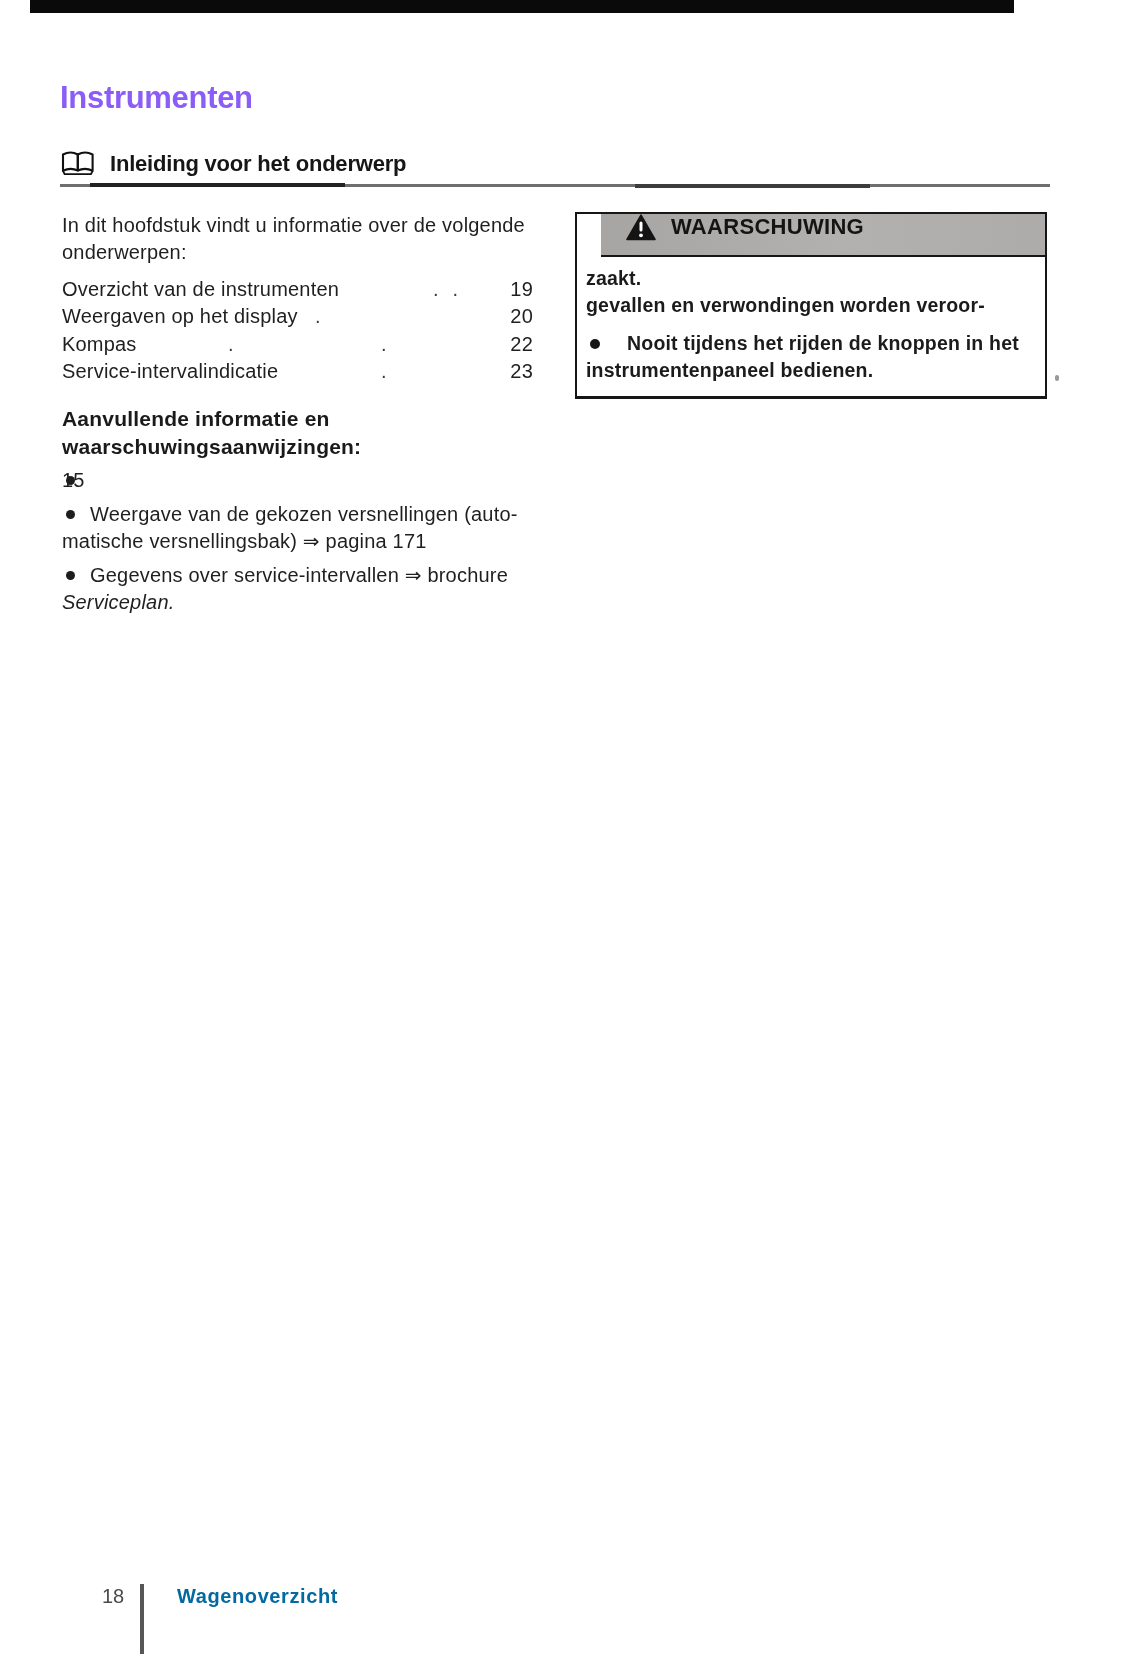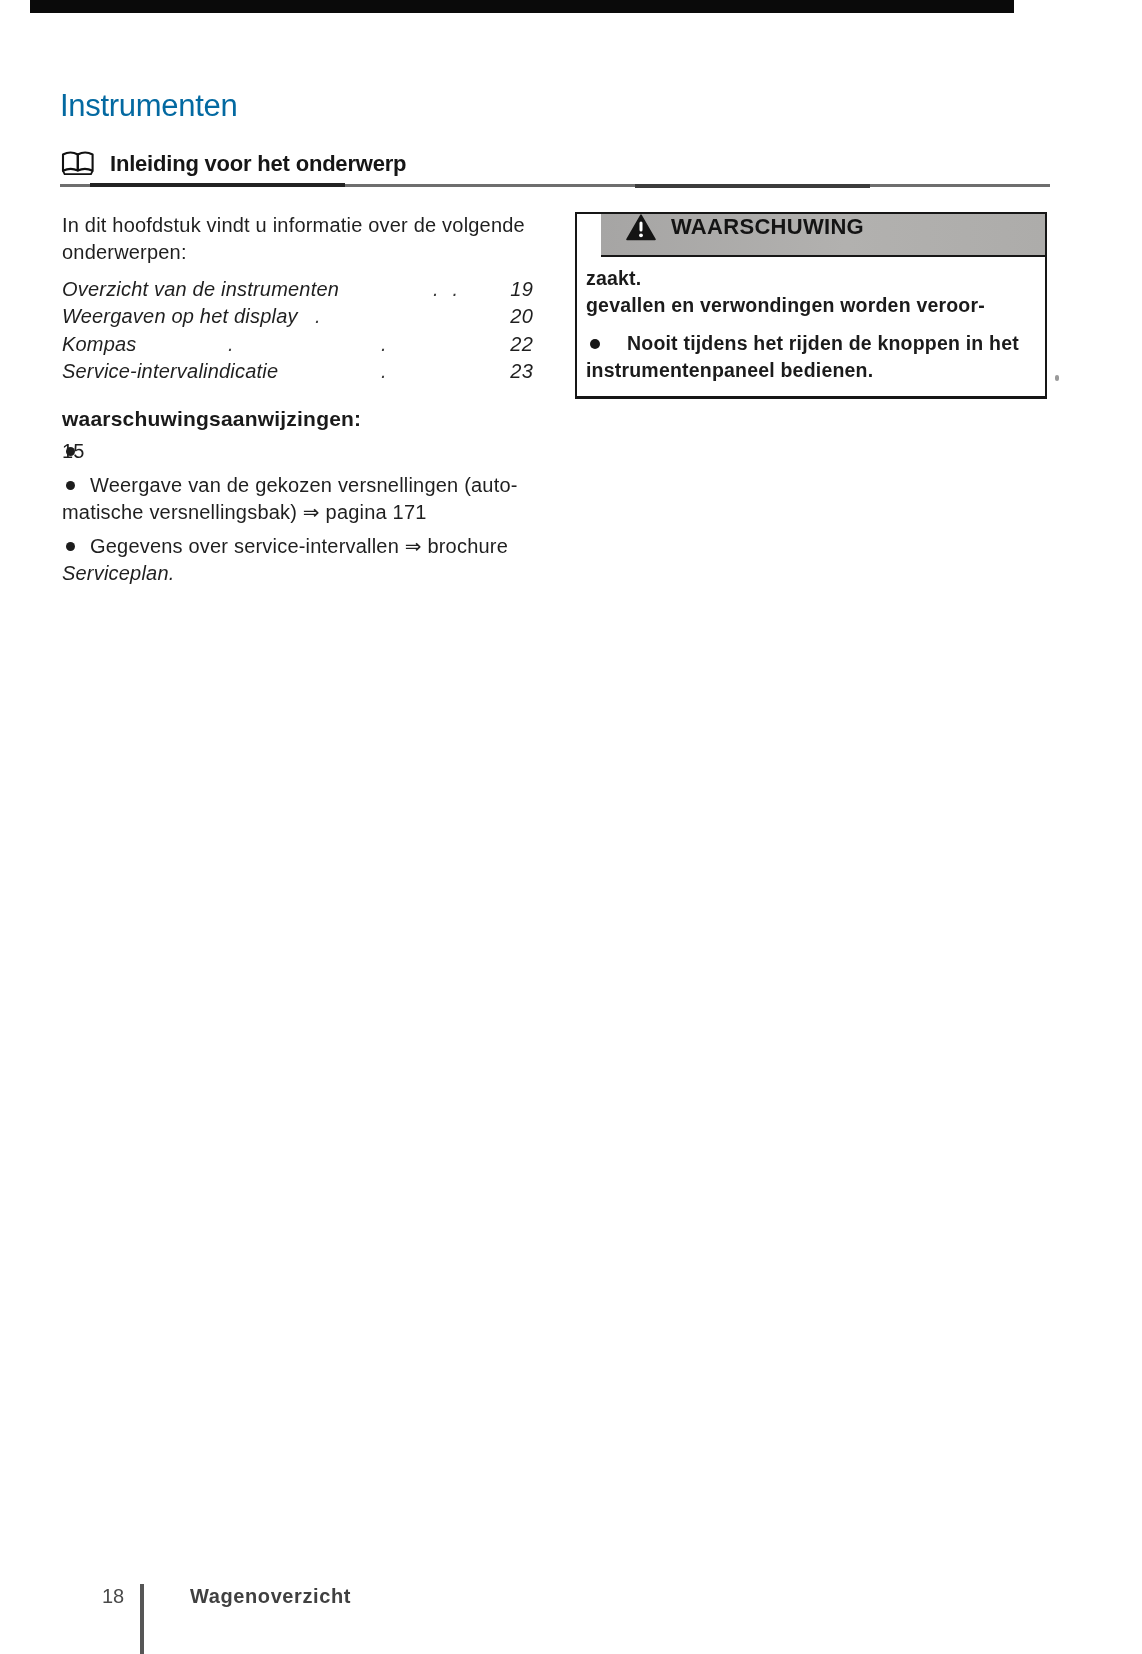--- a/index.html
+++ b/index.html
@@ -14,22 +14,22 @@
   }
 
   
   #topbar {
     position: absolute; left: 30px; top: 0; width: 984px; height: 13px;
     background: #0a0a0a;
   }
 
   
   #chapter-title {
-    position: absolute; left: 60px; top: 88px;
-    font-size: 31px; font-weight: normal; color: #0369a1; letter-spacing: -0.3px;
+    position: absolute; left: 60px; top: 80px;
+    font-size: 31px; font-weight: bold; color: #8b5cf6; letter-spacing: -0.3px;
   }
 
   
   #section-head {
     position: absolute; left: 60px; top: 150px;
     display: flex; align-items: center;
   }
   #section-head .icon { width: 36px; height: 27px; margin-right: 14px; flex: 0 0 auto; }
   #section-title {
     font-size: 22px; font-weight: bold; color: #161616; letter-spacing: -0.2px;
@@ -42,21 +42,21 @@
   #head-rule .seg1 { position: absolute; left: 30px; top: -1px; width: 255px; height: 4px; background: #222; }
   #head-rule .seg2 { position: absolute; left: 575px; top: 0; width: 235px; height: 3.5px; background: #3c3c3c; }
 
   
   #left-col {
     position: absolute; left: 62px; top: 212px; width: 471px;
     font-size: 20px; line-height: 27px; letter-spacing: 0.2px;
   }
   .tline { white-space: nowrap; }
 
-  #toc { margin-top: 10px; font-style: italic; }
+  #toc { margin-top: 10px; }
   .toc-row {
     position: relative; display: flex; justify-content: space-between;
     height: 27.4px; white-space: nowrap;
   }
   .toc-label { }
   .toc-page { text-align: right; }
   .dots-a, .dots-b { position: absolute; top: 0; color: #3a3a3a; word-spacing: 8px; }
   .toc-row:nth-child(1) .dots-a { left: 371px; }
   .toc-row:nth-child(2) .dots-a { left: 253px; }
   .toc-row:nth-child(3) .dots-a { left: 166px; }
@@ -118,22 +118,22 @@
   
   #footer-page-number {
     position: absolute; left: 102px; top: 1585px;
     font-size: 20px; color: #4a4a4a;
   }
   #footer-vbar {
     position: absolute; left: 140px; top: 1584px; width: 4px; height: 70px;
     background: #565656;
   }
   #footer-section {
-    position: absolute; left: 190px; top: 1585px;
-    font-size: 20px; font-weight: bold; color: #404040; letter-spacing: 0.6px;
+    position: absolute; left: 177px; top: 1585px;
+    font-size: 20px; font-weight: bold; color: #0369a1; letter-spacing: 0.6px;
   }
 </style>
 </head>
 <body>
 
 <div id="page">
 
   <div id="topbar"></div>
 
   <div id="chapter-title">Instrumenten</div>
@@ -177,20 +177,21 @@
         <span class="toc-page">22</span>
       </div>
       <div class="toc-row">
         <span class="toc-label">Service-intervalindicatie</span>
         <span class="dots-b">.</span>
         <span class="toc-page">23</span>
       </div>
     </div>
 
     <div id="additional-heading">
+      <div class="tline">Aanvullende informatie en</div>
       <div class="tline">waarschuwingsaanwijzingen:</div>
     </div>
 
     <div id="bullet-list">
       <div class="li">
         <span class="bullet"></span>
         <div class="l2">15</div>
       </div>
       <div class="li">
         <span class="bullet"></span>

